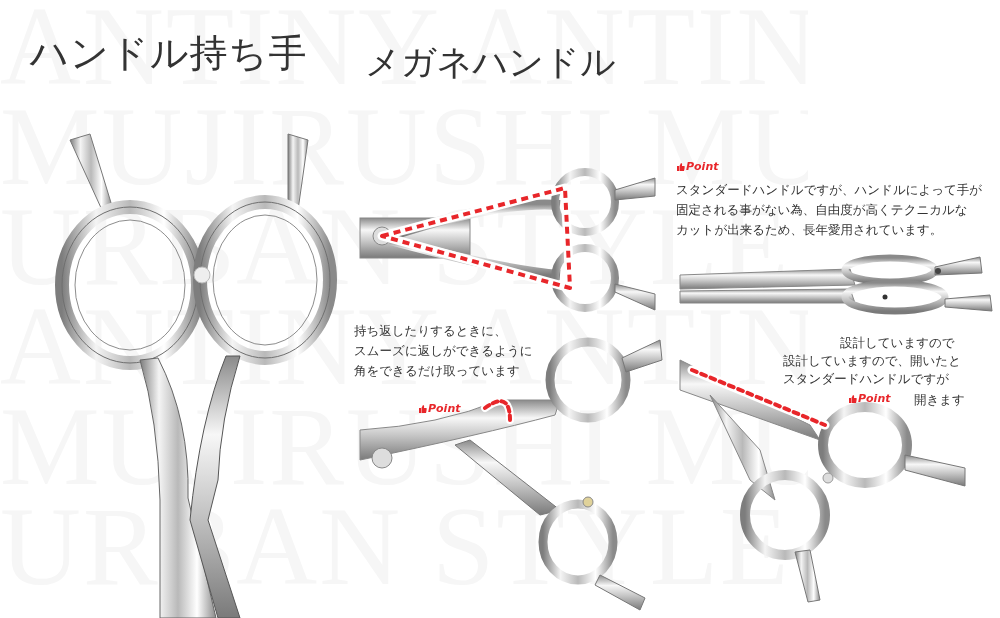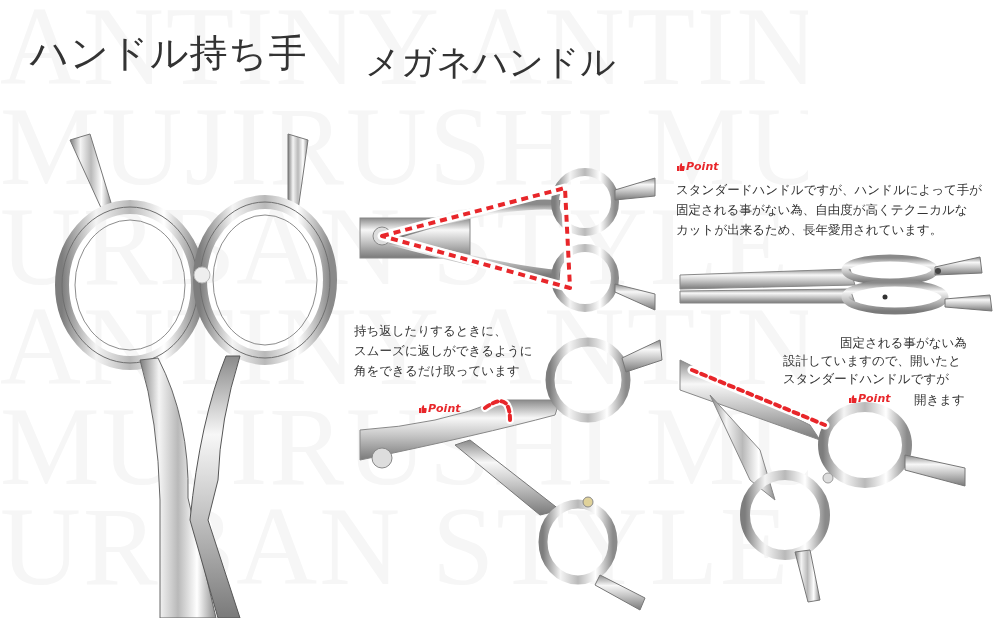--- a/index.html
+++ b/index.html
@@ -145,21 +145,21 @@
     <path d="M30 65 L70 150 L95 170 L80 120 Z" fill="url(#steel)" stroke="#888"></path>
     <ellipse cx="185" cy="115" rx="42" ry="38" fill="none" stroke="url(#steel)" stroke-width="10"></ellipse>
     <path d="M225 125 L285 138 L285 156 L225 140 Z" fill="url(#steelV)" stroke="#777"></path>
     <ellipse cx="105" cy="185" rx="40" ry="40" fill="none" stroke="url(#steel)" stroke-width="10"></ellipse>
     <path d="M115 222 L128 272 L140 270 L130 220 Z" fill="url(#steel)" stroke="#777"></path>
     <circle cx="148" cy="148" r="5" fill="#ddd" stroke="#999"></circle>
     <path d="M12 40 L145 95" fill="none" stroke="#ffffff" stroke-width="9" stroke-linecap="round"></path>
     <path d="M12 40 L145 95" fill="none" stroke="#e8262a" stroke-width="4" stroke-dasharray="5 5" stroke-linecap="round"></path>
   </svg>
 </div>
-<div class="desc" style="left:840px;top:333px;">固定される事がない為</div>
+<div class="desc" style="left:840px;top:333px;">設計していますので</div>
 <div class="desc" style="left:783px;top:351px;">設計していますので、開いたと</div>
 <div class="desc" style="left:783px;top:369px;">スタンダードハンドルですが</div>
 <div class="point-label" style="left:848px;top:392px;">
   <svg class="point-icon" viewBox="0 0 9 10" style="position:static;">
     <path d="M1 4 L3 4 L3 9 L1 9 Z M3.5 4 L5 1 Q6.5 1 6 4 L8.5 4 Q9 5 8 9 L3.5 9 Z" fill="#e8262a"></path>
   </svg>
   <span>Point</span>
 </div>
 <div class="desc" style="left:914px;top:390px;text-align:center;">開きます</div>
 

